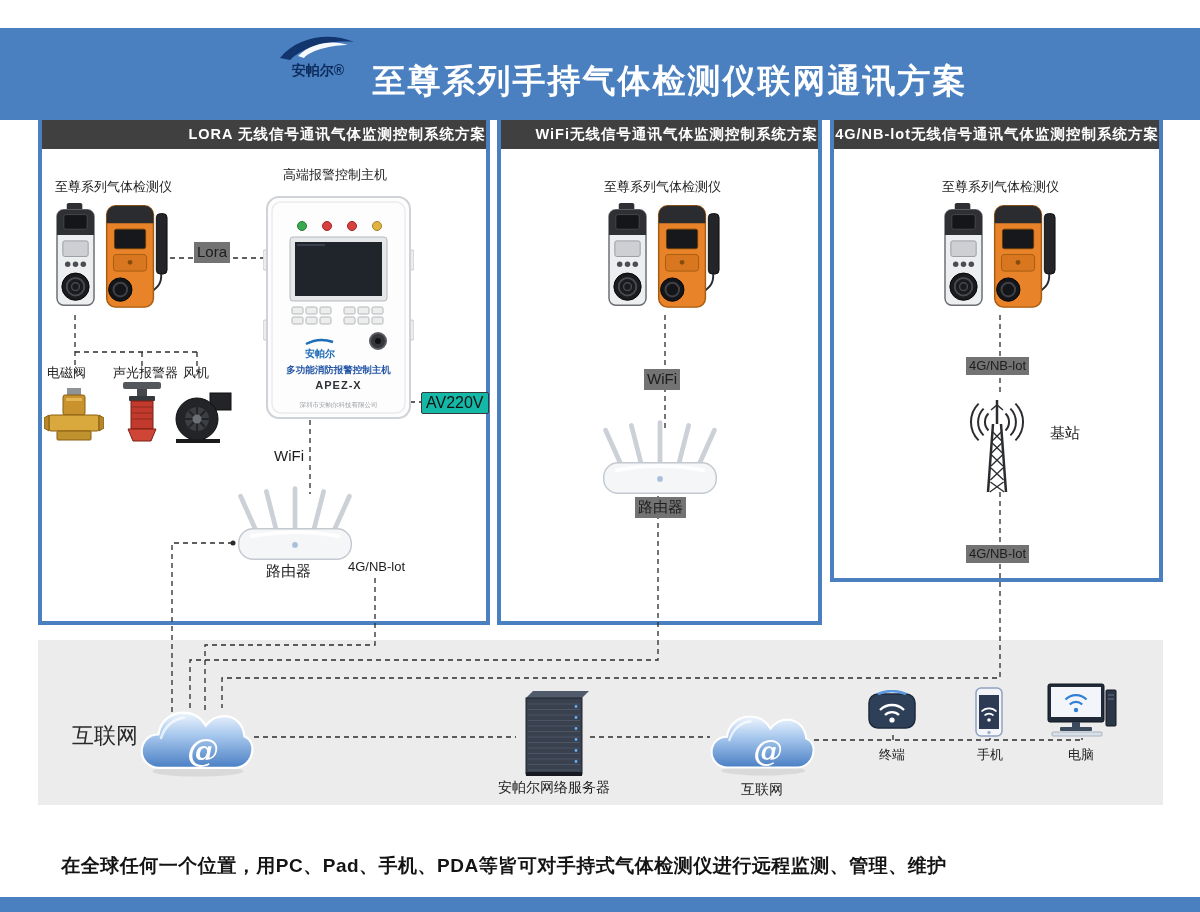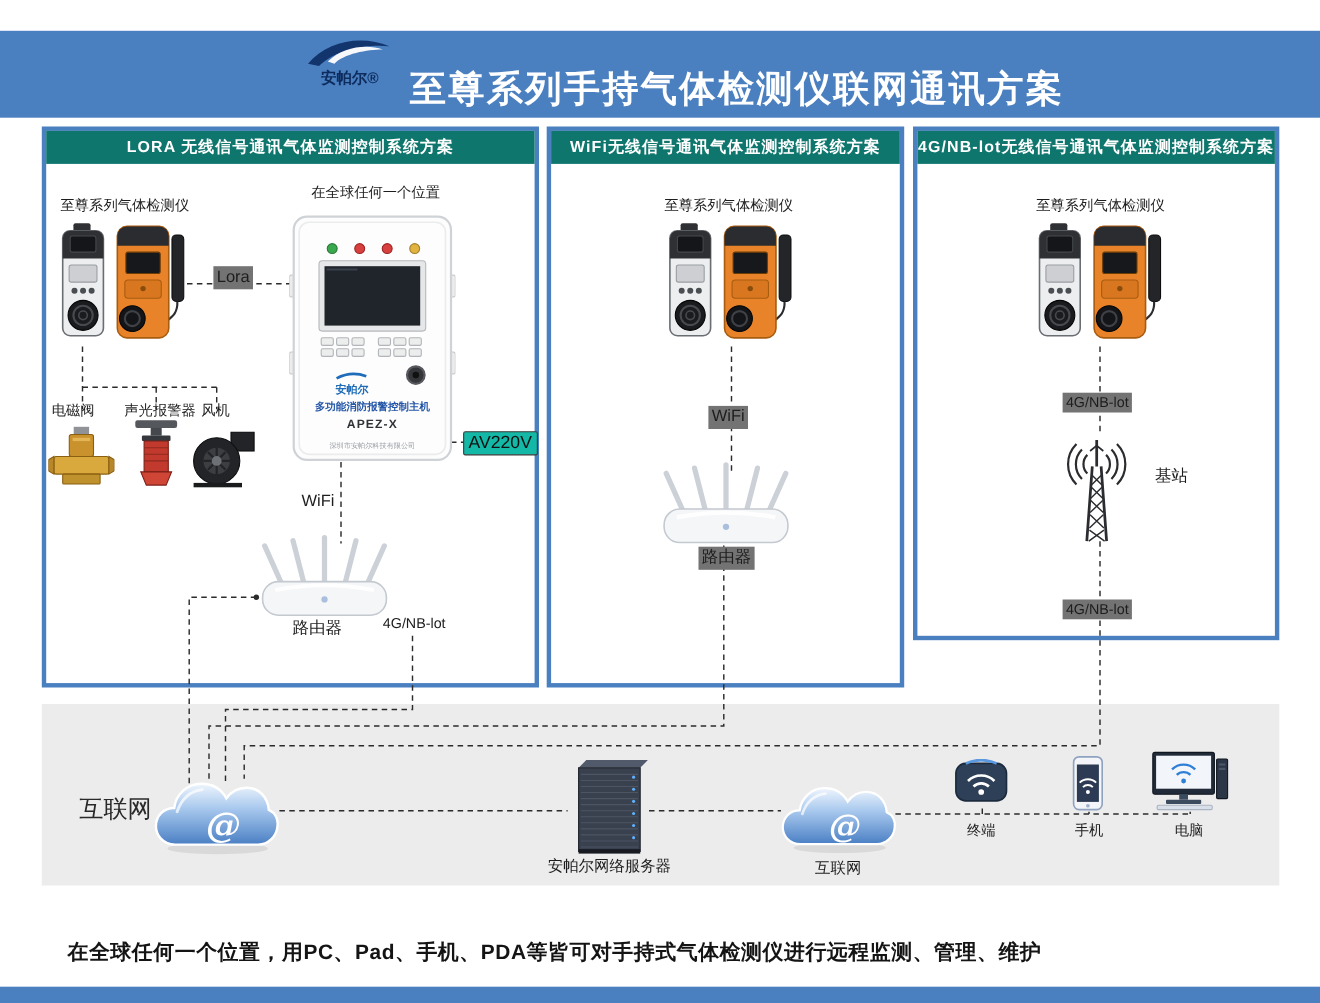--- a/index.html
+++ b/index.html
@@ -1,27 +1,27 @@
 <!DOCTYPE html>
 <html><head>
 <meta charset="utf-8">
 <style>
   *{margin:0;padding:0;box-sizing:border-box}
   html,body{background:#fff}
   body{font-family:"Liberation Sans","DejaVu Sans",sans-serif;color:#222}
   .page{position:relative;width:1200px;height:912px;background:#fff;overflow:hidden}
   .abs{position:absolute}
-  .topbar{left:0;top:28px;width:1200px;height:79px;background:#4a7fc0}
+  .topbar{left:0;top:28px;width:1200px;height:92px;background:#4a7fc0}
   .brand-logo{position:absolute;left:276px;top:4px}
   .brand-name{position:absolute;left:272px;top:34px;width:92px;text-align:center;font-size:14px;font-weight:bold;color:#0d2b5c}
   .main-title{position:absolute;left:340px;top:31px;width:660px;text-align:center;font-size:33px;font-weight:bold;color:#fff;
               font-family:"DejaVu Serif","Liberation Serif",serif;letter-spacing:2px}
   .gray-band{left:38px;top:640px;width:1125px;height:165px;background:#ececec}
   .panel{border:4px solid #4a7fc0;background:#fff}
-  .panel-head{height:30px;background:#0f766e;color:#fff;font-size:14.5px;font-weight:bold;text-align:center;line-height:30px;letter-spacing:1px;white-space:nowrap;overflow:hidden}
+  .panel-head{height:30px;background:#404040;color:#fff;font-size:14.5px;font-weight:bold;text-align:right;line-height:30px;letter-spacing:1px;white-space:nowrap;overflow:hidden}
   .lbl{position:absolute;font-size:13px;color:#1d1d1f;white-space:nowrap;line-height:1.25}
   .s14{font-size:14px}.s15{font-size:15px}.s22{font-size:22px;color:#2a2a2a}
   .mask{background:#737373;padding:1px 3px}
   .avbox{position:absolute;font-size:16px;border:1.5px solid #3a3a3a;background:#14b8a6;padding:1px 4px;border-radius:2px;color:#111;white-space:nowrap}
   .caption{left:0;top:853px;width:1008px;text-align:center;font-size:19px;font-weight:600;color:#141414;letter-spacing:.5px}
   .footbar{left:0;top:897px;width:1200px;height:15px;background:#4a7fc0}
   .dev{position:absolute}
 </style>
 </head>
 <body>
@@ -257,21 +257,21 @@
     <rect x="5" y="5" width="50" height="30" fill="#f2f6fb"></rect>
     <circle cx="30" cy="28" r="2.2" fill="#2f7fd6"></circle>
     <path d="M23.8,22.5 A8.8,8.8 0 0 1 36.2,22.5" stroke="#2f7fd6" stroke-width="2.2" fill="none"></path>
     <path d="M19.5,17.5 A14.8,14.8 0 0 1 40.5,17.5" stroke="#2f7fd6" stroke-width="2.2" fill="none"></path>
     <rect x="26" y="40" width="8" height="5" fill="#3c4a5e"></rect>
     <rect x="14" y="45" width="32" height="4" rx="1" fill="#3c4a5e"></rect>
     <rect x="6" y="50" width="50" height="4" rx="1" fill="#d9dfe8" stroke="#aab4c2"></rect>
   </svg>
 
   <span class="lbl" style="left:55px;top:179px">至尊系列气体检测仪</span>
-  <span class="lbl" style="left:283px;top:167px">在全球任何一个位置</span>
+  <span class="lbl" style="left:283px;top:167px">高端报警控制主机</span>
   <span class="lbl s15 mask" style="left:194px;top:242px">Lora</span>
   <span class="lbl" style="left:47px;top:365px">电磁阀</span>
   <span class="lbl" style="left:113px;top:365px">声光报警器</span>
   <span class="lbl" style="left:183px;top:365px">风机</span>
   <span class="avbox" style="left:421px;top:392px">AV220V</span>
   <span class="lbl s15" style="left:274px;top:447px">WiFi</span>
   <span class="lbl s15" style="left:266px;top:562px">路由器</span>
   <span class="lbl" style="left:348px;top:559px">4G/NB-lot</span>
 
   <span class="lbl" style="left:604px;top:179px">至尊系列气体检测仪</span>

